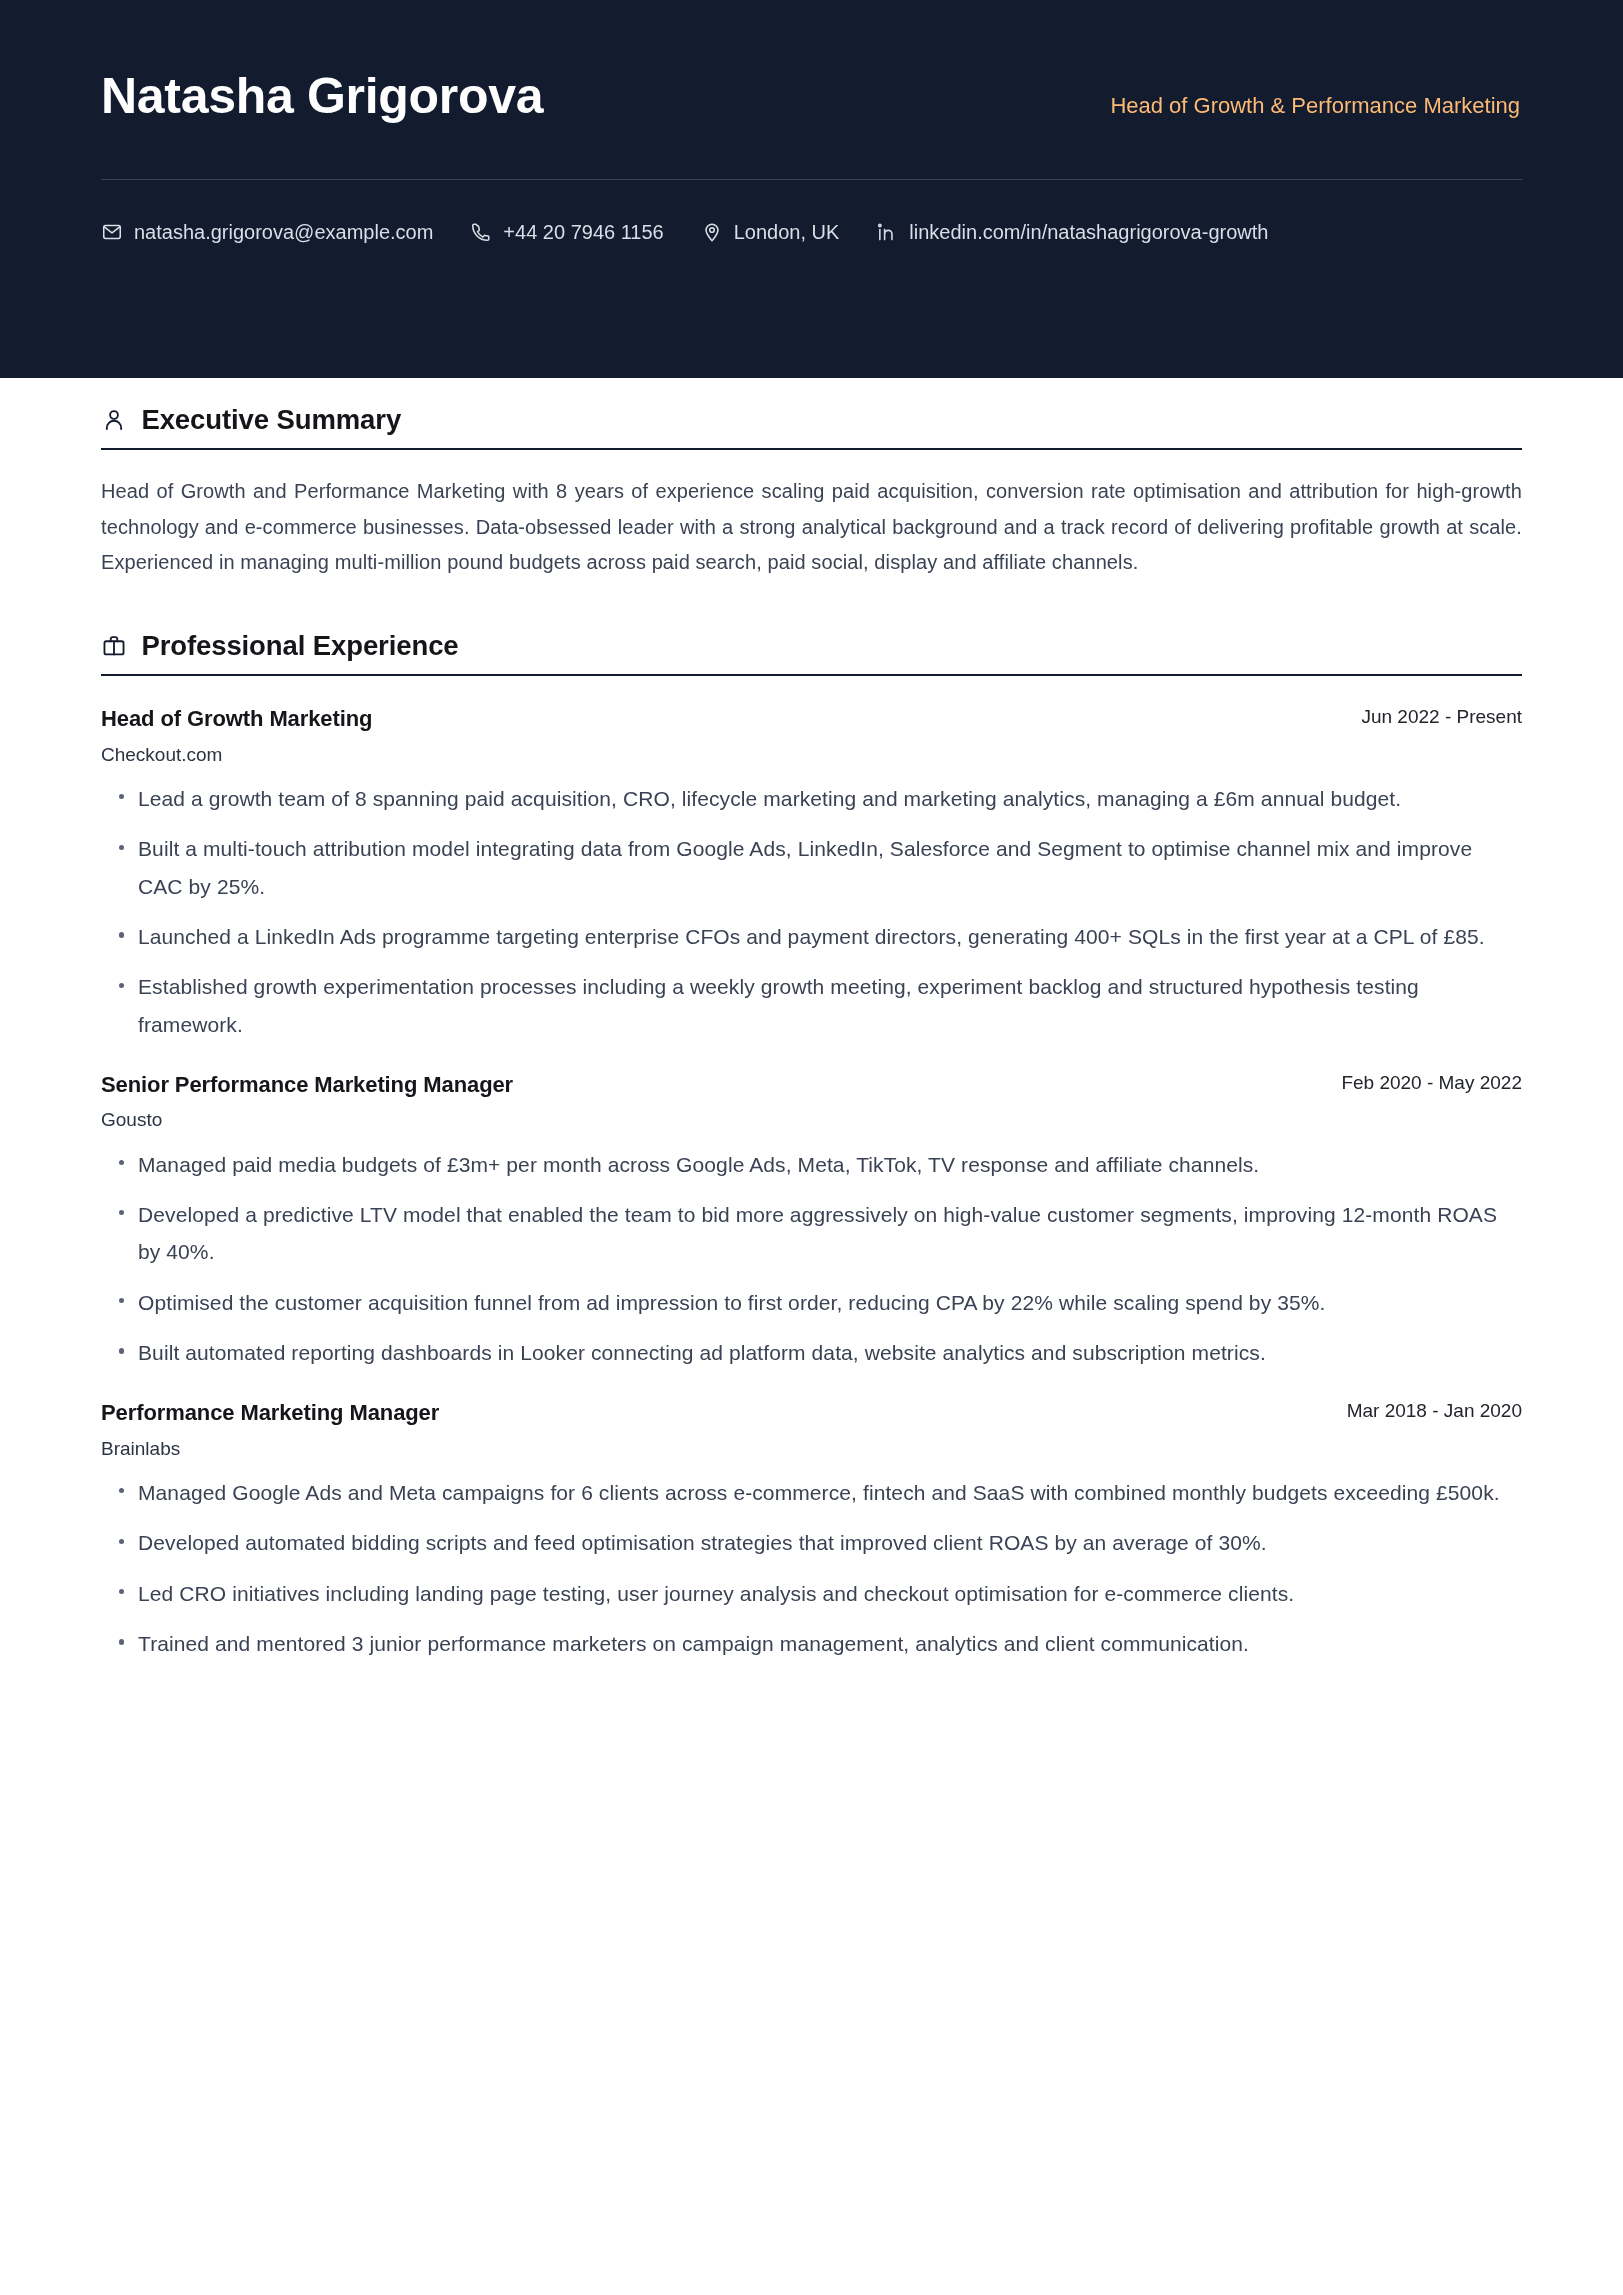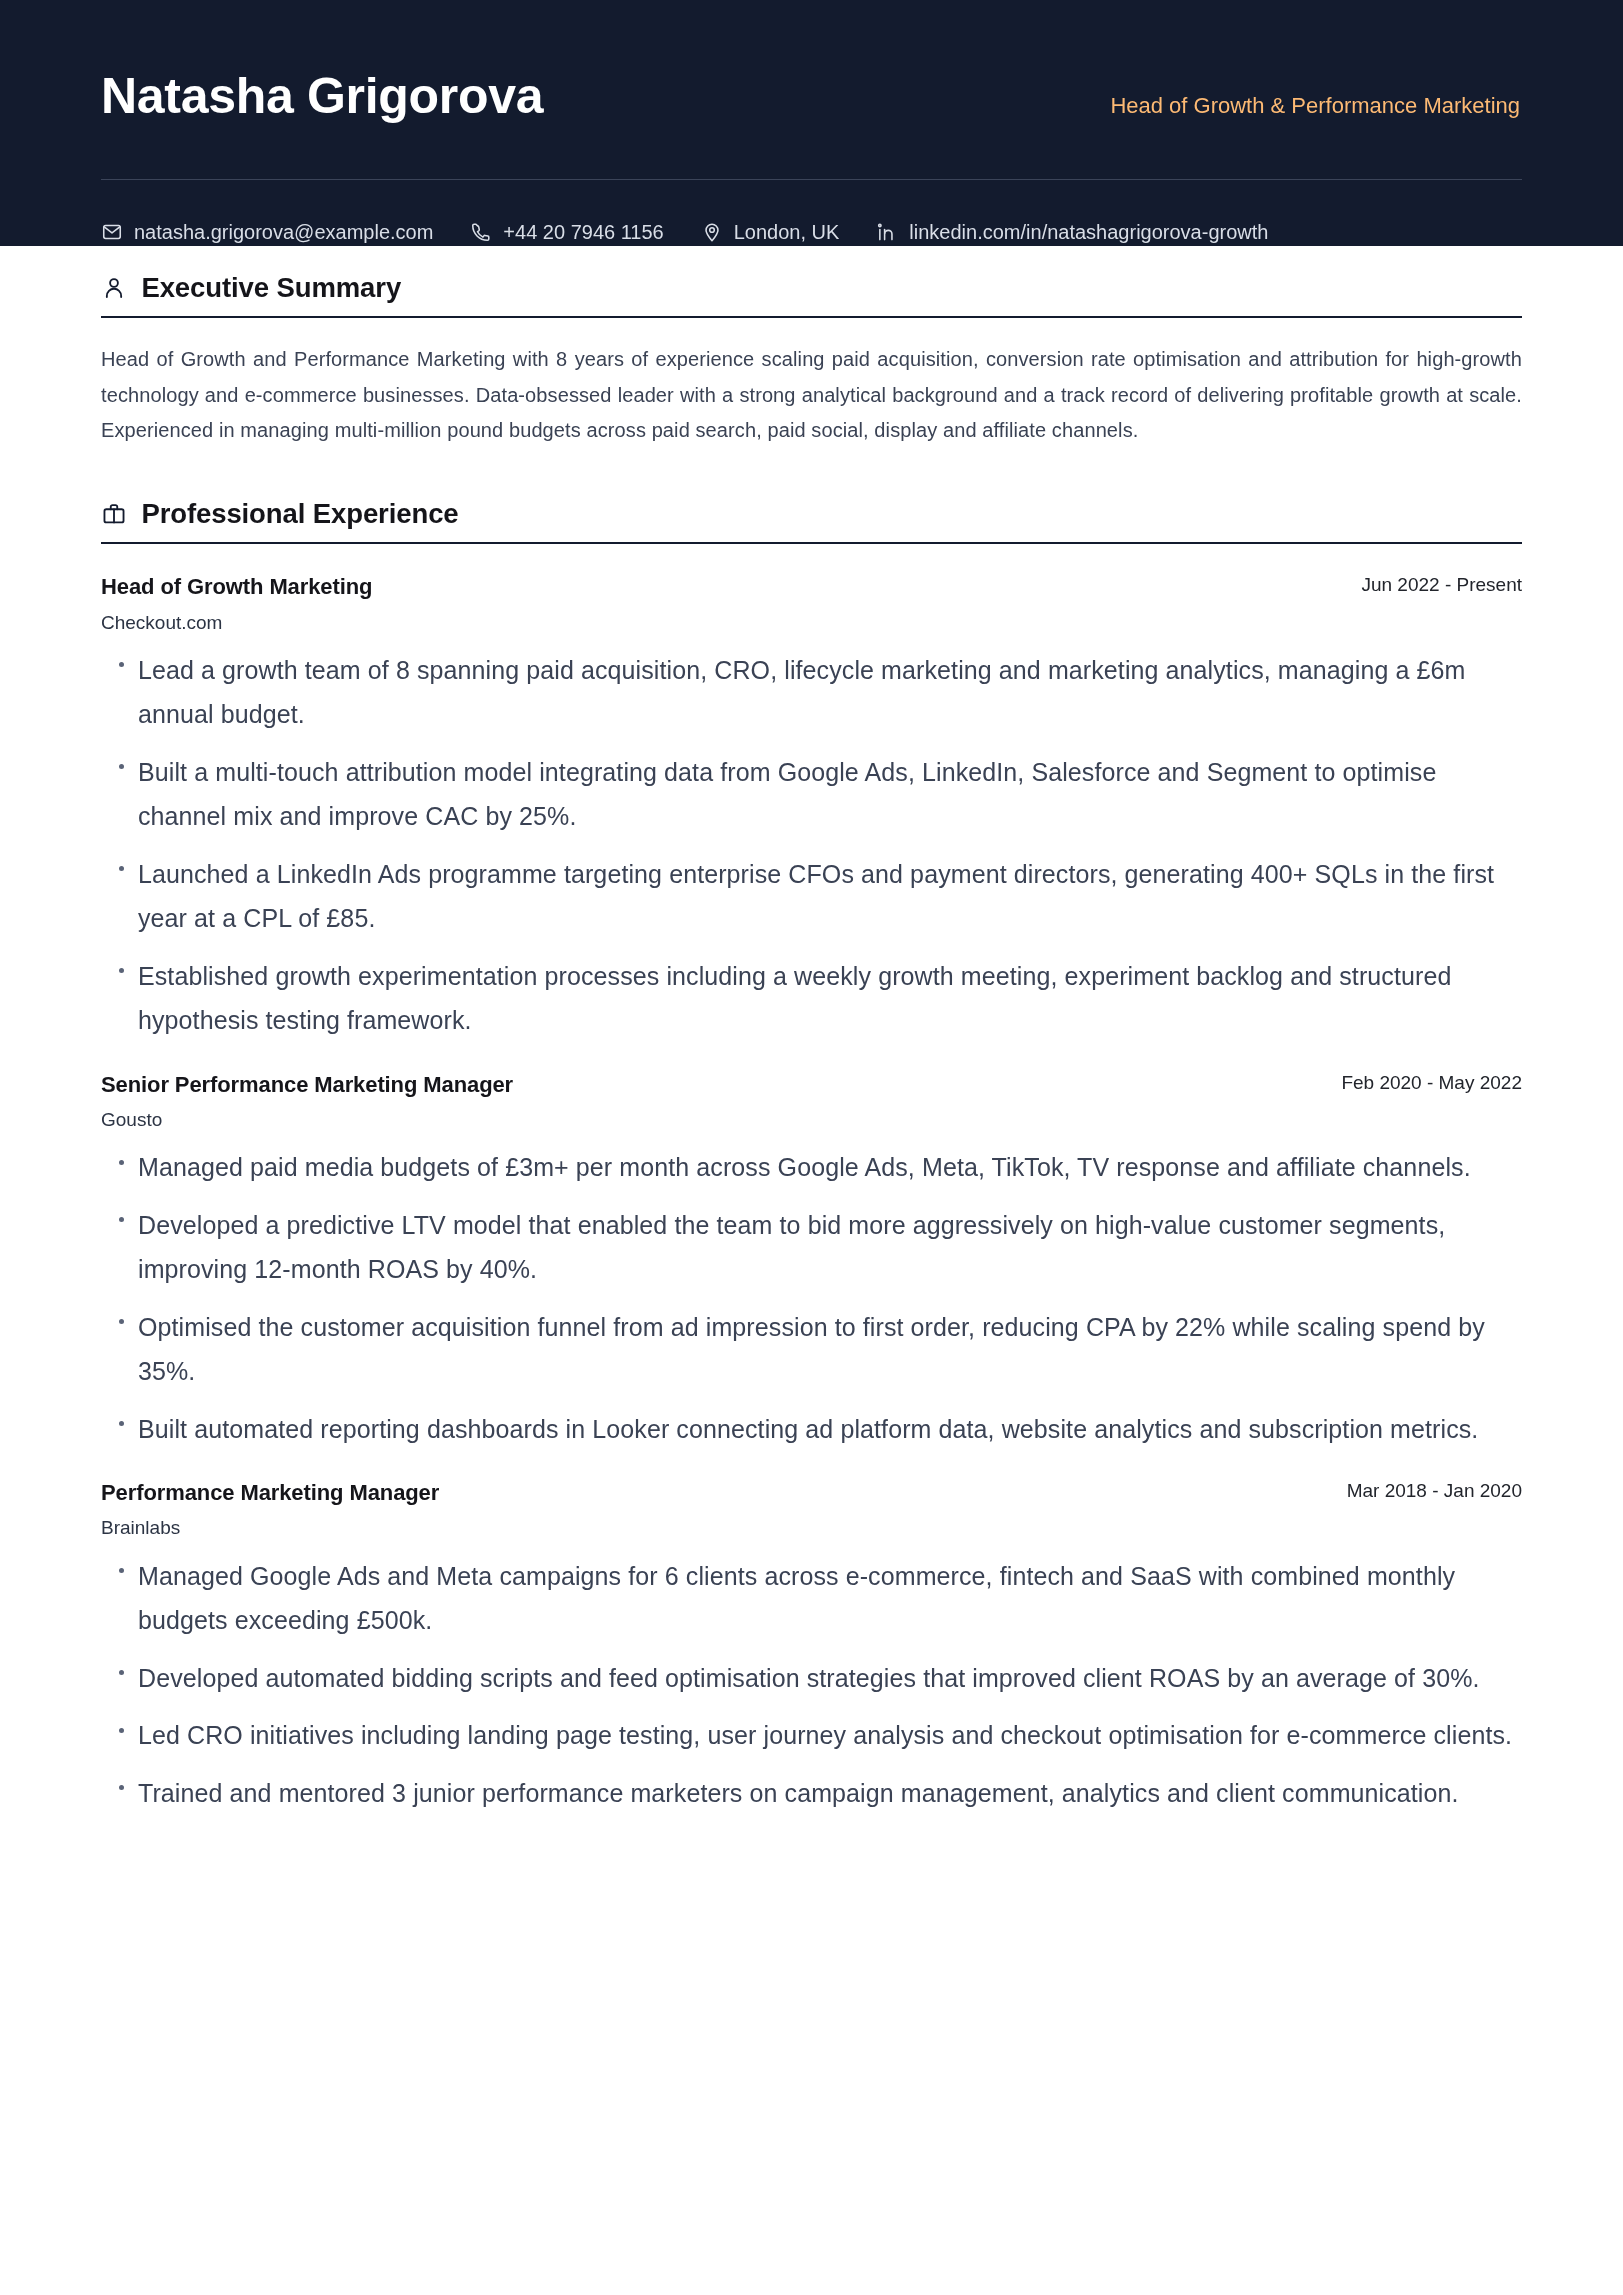--- a/index.html
+++ b/index.html
@@ -20,21 +20,21 @@
     min-height: 2295px;
     background: #ffffff;
     position: relative;
     overflow: hidden;
   }
 
   
   .header {
     background: #131b2e;
     padding: 71px 101px 0 101px;
-    height: 246px;
+    height: 378px;
   }
 
   .header-top {
     display: flex;
     align-items: baseline;
     justify-content: space-between;
     padding-bottom: 58px;
   }
 
   .name {
@@ -173,21 +173,21 @@
   }
 
   .bullets {
     list-style: none;
     margin-top: 14.4px;
   }
 
   .bullet {
     position: relative;
     padding-left: 37px;
-    font-size: 25px;
+    font-size: 21px;
     line-height: 1.78;
     color: #3a4254;
     margin-bottom: 13px;
     letter-spacing: 0.1px;
   }
   .bullet:last-child { margin-bottom: 0; }
 
   .bullet::before {
     content: "";
     position: absolute;

